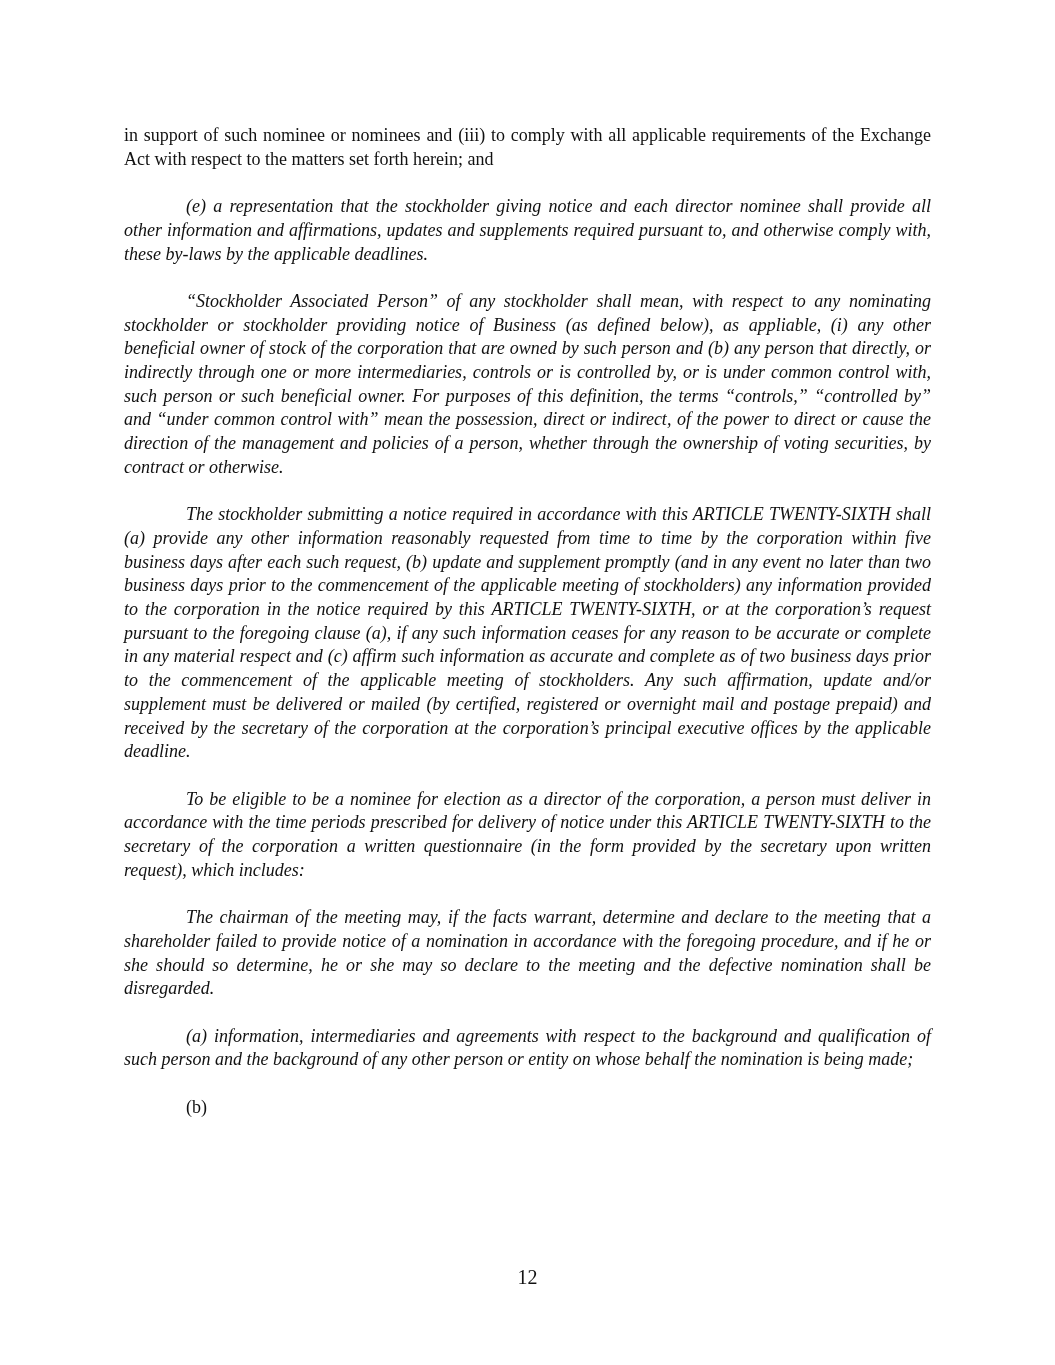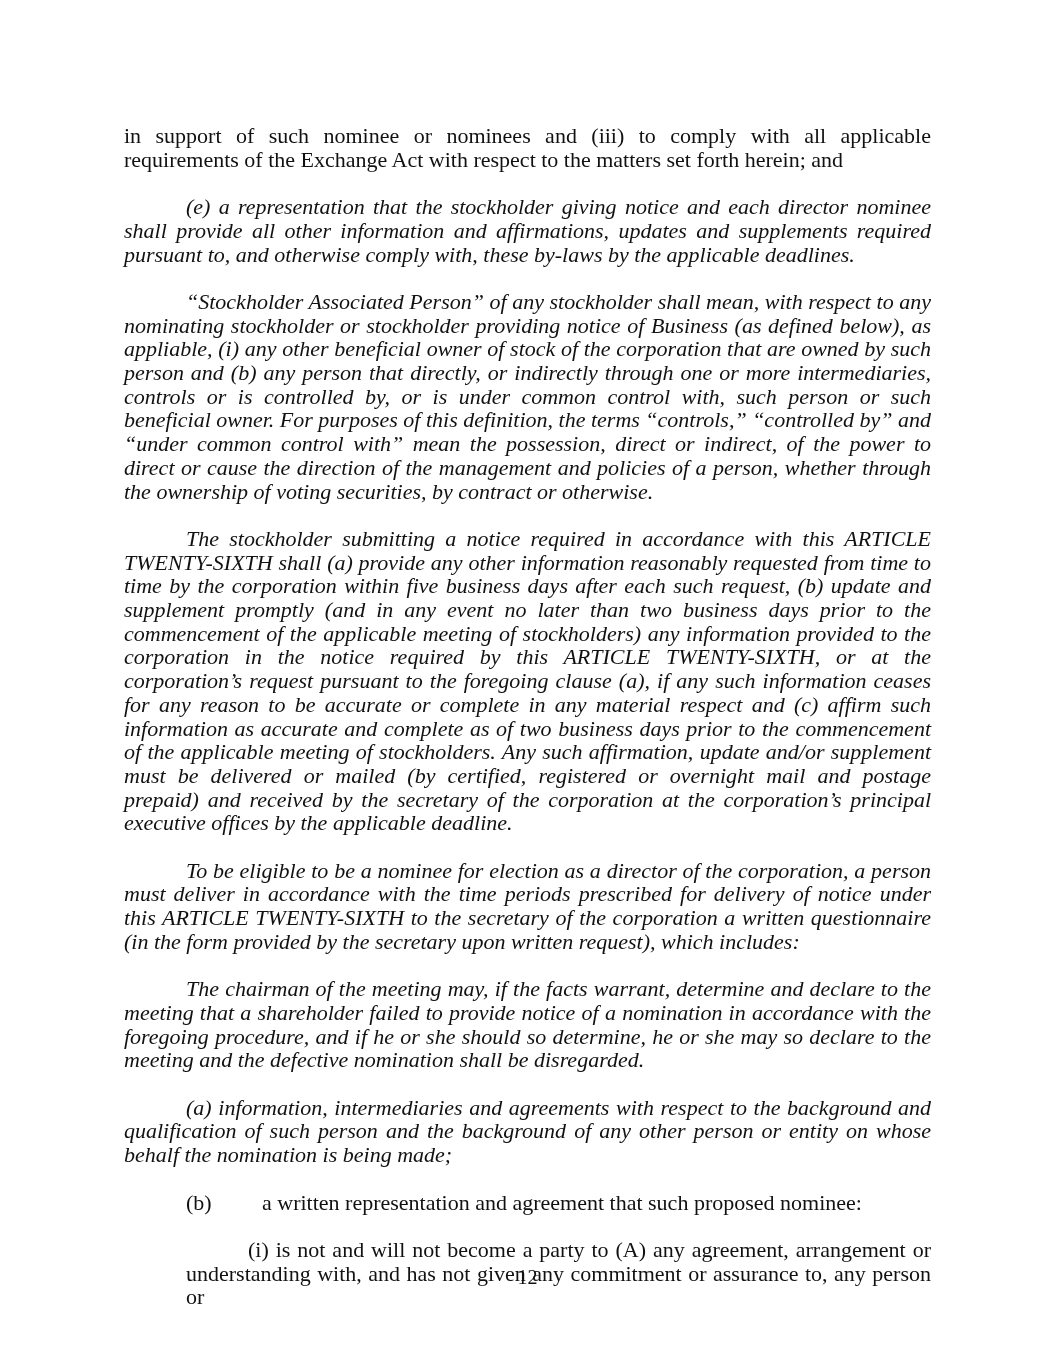--- a/index.html
+++ b/index.html
@@ -13,21 +13,21 @@
       position: relative;
       overflow: hidden;
       font-family: "Liberation Serif", "DejaVu Serif", serif;
       color: #111111;
     }
     .page {
       position: absolute;
       left: 124px;
       top: 124px;
       width: 807px;
-      font-size: 22px;
+      font-size: 18px;
       line-height: 23.7px;
     }
     .para {
       margin: 0 0 23.7px 0;
       text-align: justify;
       text-align-last: left;
     }
     .indent {
       text-indent: 62px;
       font-style: italic;
@@ -61,18 +61,16 @@
 <div class="page">
   <p class="para">in support of such nominee or nominees and (iii) to comply with all applicable requirements of the Exchange Act with respect to the matters set forth herein; and</p>
   <p class="para indent">(e) a representation that the stockholder giving notice and each director nominee shall provide all other information and affirmations, updates and supplements required pursuant to, and otherwise comply with, these by-laws by the applicable deadlines.</p>
   <p class="para indent">“Stockholder Associated Person” of any stockholder shall mean, with respect to any nominating stockholder or stockholder providing notice of Business (as defined below), as appliable, (i) any other beneficial owner of stock of the corporation that are owned by such person and (b) any person that directly, or indirectly through one or more intermediaries, controls or is controlled by, or is under common control with, such person or such beneficial owner. For purposes of this definition, the terms “controls,” “controlled by” and “under common control with” mean the possession, direct or indirect, of the power to direct or cause the direction of the management and policies of a person, whether through the ownership of voting securities, by contract or otherwise.</p>
   <p class="para indent">The stockholder submitting a notice required in accordance with this ARTICLE TWENTY-SIXTH shall (a) provide any other information reasonably requested from time to time by the corporation within five business days after each such request, (b) update and supplement promptly (and in any event no later than two business days prior to the commencement of the applicable meeting of stockholders) any information provided to the corporation in the notice required by this ARTICLE TWENTY-SIXTH, or at the corporation’s request pursuant to the foregoing clause (a), if any such information ceases for any reason to be accurate or complete in any material respect and (c) affirm such information as accurate and complete as of two business days prior to the commencement of the applicable meeting of stockholders. Any such affirmation, update and/or supplement must be delivered or mailed (by certified, registered or overnight mail and postage prepaid) and received by the secretary of the corporation at the corporation’s principal executive offices by the applicable deadline.</p>
   <p class="para indent">To be eligible to be a nominee for election as a director of the corporation, a person must deliver in accordance with the time periods prescribed for delivery of notice under this ARTICLE TWENTY-SIXTH to the secretary of the corporation a written questionnaire (in the form provided by the secretary upon written request), which includes:</p>
   <p class="para indent">The chairman of the meeting may, if the facts warrant, determine and declare to the meeting that a shareholder failed to provide notice of a nomination in accordance with the foregoing procedure, and if he or she should so determine, he or she may so declare to the meeting and the defective nomination shall be disregarded.</p>
   <p class="para indent">(a) information, intermediaries and agreements with respect to the background and qualification of such person and the background of any other person or entity on whose behalf the nomination is being made;</p>
   <div class="item-b">
     <span class="label">(b)</span>
-    <span class="text">a written representation and agreement that such proposed nominee:</span>
   </div>
-  <p class="sub-i">(i) is not and will not become a party to (A) any agreement, arrangement or understanding with, and has not given any commitment or assurance to, any person or</p>
 </div>
 
 <div class="page-number">12</div>
 
 </body></html>

